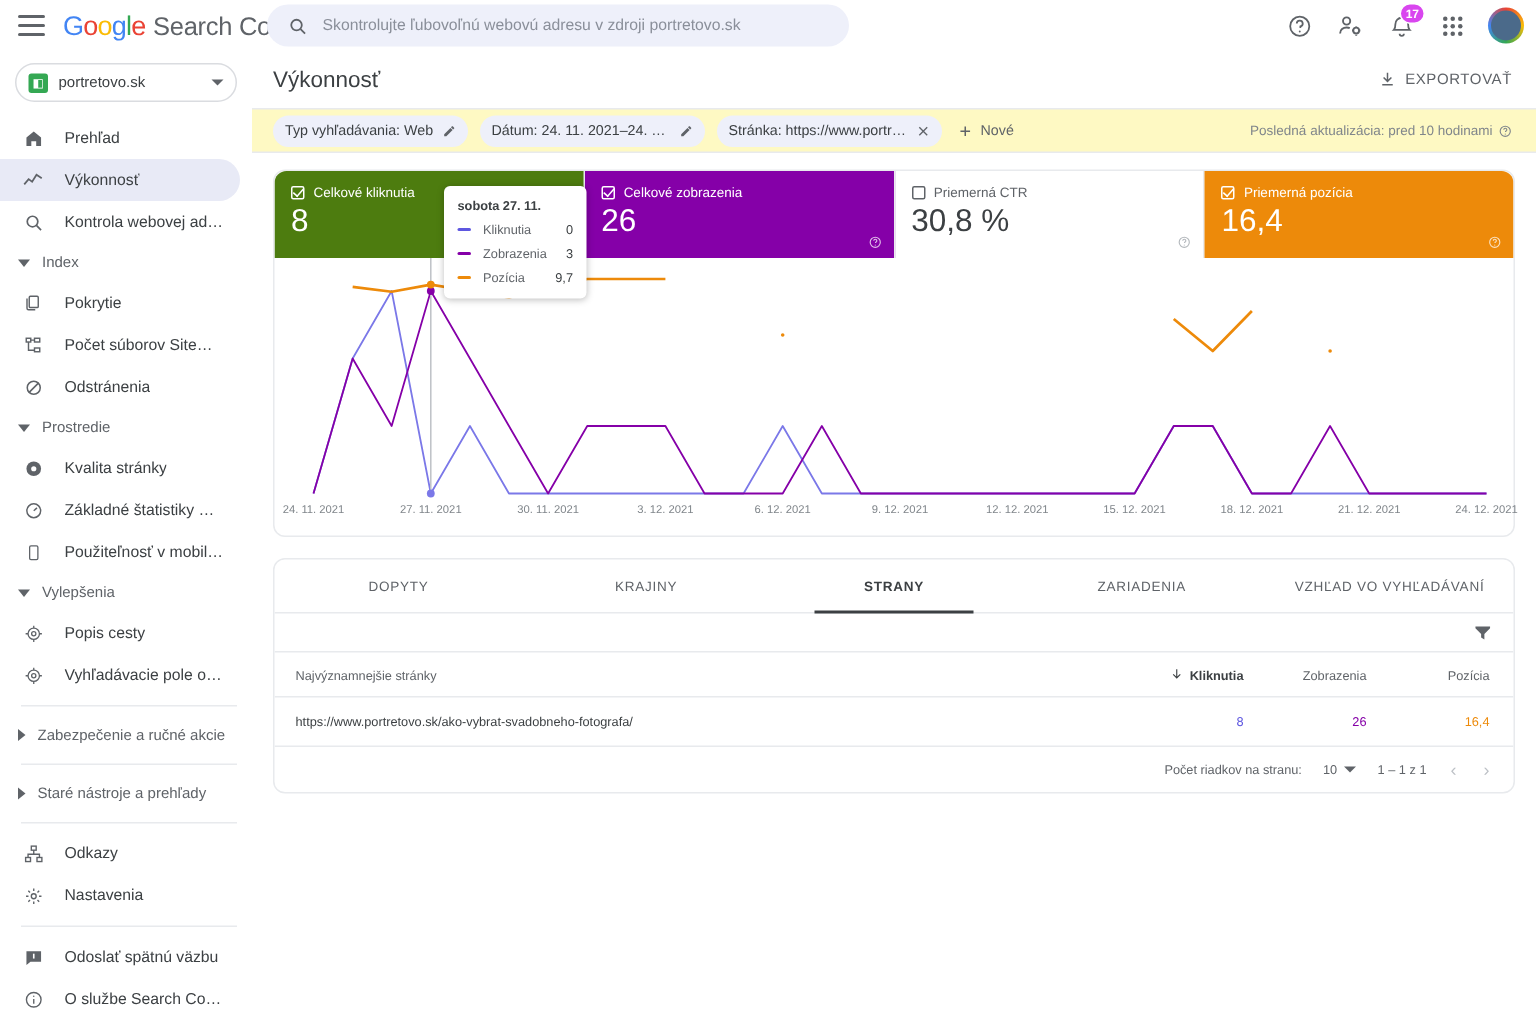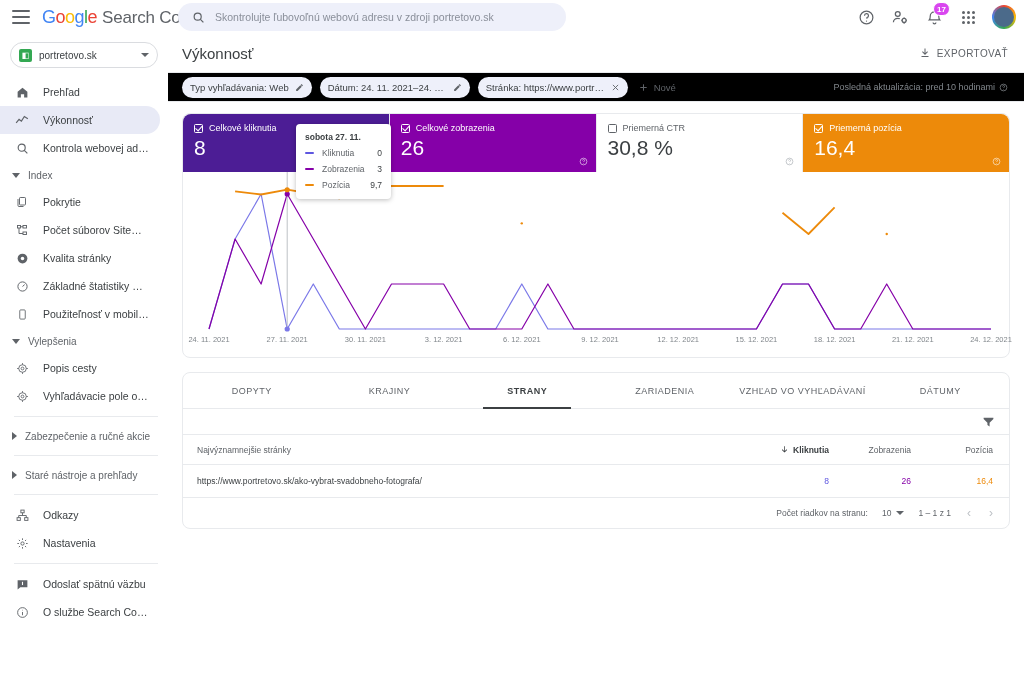--- a/index.html
+++ b/index.html
@@ -91,21 +91,21 @@
   
   .main { position: absolute; left: 168px; top: 34px; width: 856px; height: 649px;
     background: #fff; }
   .page-head { height: 38px; display: flex; align-items: center;
     padding: 0 16px 0 14px; }
   .page-title { font-size: 15px; color: #3c4043; font-weight: 400; }
   .export-btn { margin-left: auto; display: flex; align-items: center; gap: 6px;
     color: #5f6368; font-size: 10px; letter-spacing: .4px; cursor: pointer; }
 
   .filter-bar { height: 30px; display: flex; align-items: center; padding: 0 16px 0 14px;
-    border-top: 1px solid #e8eaed; border-bottom: 1px solid #e8eaed; background:#000000; }
+    border-top: 1px solid #e8eaed; border-bottom: 1px solid #e8eaed; background:#fef9c3; }
   .chip { height: 21px; border-radius: 11px; background: #eef0fa; color: #3c4043;
     display: flex; align-items: center; padding: 0 8px; margin-right: 8px;
     font-size: 9.5px; cursor: pointer; max-width: 150px; }
   .chip .ctext { overflow: hidden; text-overflow: ellipsis; white-space: nowrap; }
   .chip .cicon { margin-left: 6px; color: #5f6368; display: flex; align-items: center; }
   .chip-new { display: flex; align-items: center; gap: 5px; color: #5f6368;
     font-size: 9.5px; cursor: pointer; margin-left: 2px; }
   .updated { margin-left: auto; font-size: 9px; color: #80868b;
     display: flex; align-items: center; gap: 4px; }
 
@@ -120,21 +120,21 @@
   .m-head { display: flex; align-items: center; gap: 6px; }
   .cbx { width: 9px; height: 9px; border: 1.4px solid currentColor; border-radius: 1.5px;
     position: relative; flex: 0 0 9px; }
   .cbx.on::after { content: ""; position: absolute; left: 2px; top: -0.5px; width: 3px;
     height: 6px; border: solid currentColor; border-width: 0 1.4px 1.4px 0;
     transform: rotate(42deg); }
   .m-label { font-size: 9px; }
   .m-value { font-size: 21px; margin-top: 3px; font-weight: 400; }
   .m-help { position: absolute; right: 8px; bottom: 6px; opacity: .75; }
 
-  .m-clicks { background: #4c1d95; color: #fff; }
+  .m-clicks { background: #4d7c0f; color: #fff; }
   .m-impr   { background: #8500a8; color: #fff; }
   .m-ctr    { background: #fff;    color: #5f6368; }
   .m-ctr .m-value { color: #3c4043; }
   .m-pos    { background: #ed8a0a; color: #fff; }
 
   .plot { position: relative; height: 163px; }
   .xaxis { height: 22px; position: relative; }
   .xaxis span { position: absolute; top: 0; font-size: 7.5px; color: #80868b;
     transform: translateX(-50%); white-space: nowrap; }
 
@@ -298,21 +298,34 @@
     <span class="nav-ico">
       <svg width="12" height="12" viewBox="0 0 24 24" fill="none" stroke="#5f6368" stroke-width="1.9">
           <rect x="3" y="3" width="6" height="5"></rect>
           <rect x="14" y="3" width="7" height="5"></rect>
           <rect x="14" y="16" width="7" height="5"></rect>
           <path d="M6 8v11h8M9 5.5h5"></path>
         </svg>
     </span>
     <span class="nav-label">Počet súborov Sitemap</span>
   </div>
-
+  <div class="nav-item">
+    <span class="nav-ico">
+      <svg width="13" height="13" viewBox="0 0 24 24" fill="none" stroke="#5f6368" stroke-width="1.9">
+          <circle cx="12" cy="12" r="8"></circle>
+          <line x1="6" y1="18" x2="18" y2="6"></line>
+        </svg>
+    </span>
+    <span class="nav-label">Odstránenia</span>
+  </div>
+
+  <div class="nav-group">
+    <span class="tri down"></span>
+    <span class="group-label">Prostredie</span>
+  </div>
   <div class="nav-item">
     <span class="nav-ico">
       <svg width="13" height="13" viewBox="0 0 24 24" fill="#5f6368">
           <circle cx="12" cy="12" r="9"></circle>
           <circle cx="12" cy="12" r="3.2" fill="#fff"></circle>
         </svg>
     </span>
     <span class="nav-label">Kvalita stránky</span>
   </div>
   <div class="nav-item">
@@ -590,23 +603,20 @@
         </div>
       <div class="tab active">
           <span>STRANY</span>
         </div>
       <div class="tab">
           <span>ZARIADENIA</span>
         </div>
       <div class="tab">
           <span>VZHĽAD VO VYHĽADÁVANÍ</span>
         </div>
-      <div class="tab">
-          <span>DÁTUMY</span>
-        </div>
     </div>
 
     <div class="filter-row">
       <svg width="13" height="13" viewBox="0 0 24 24" fill="#5f6368">
           <path d="M3 5h18v2.2l-7 7V21l-4-2.4v-4.4l-7-7z"></path>
         </svg>
     </div>
 
     <div class="thead">
       <div class="c-page">Najvýznamnejšie stránky</div>

